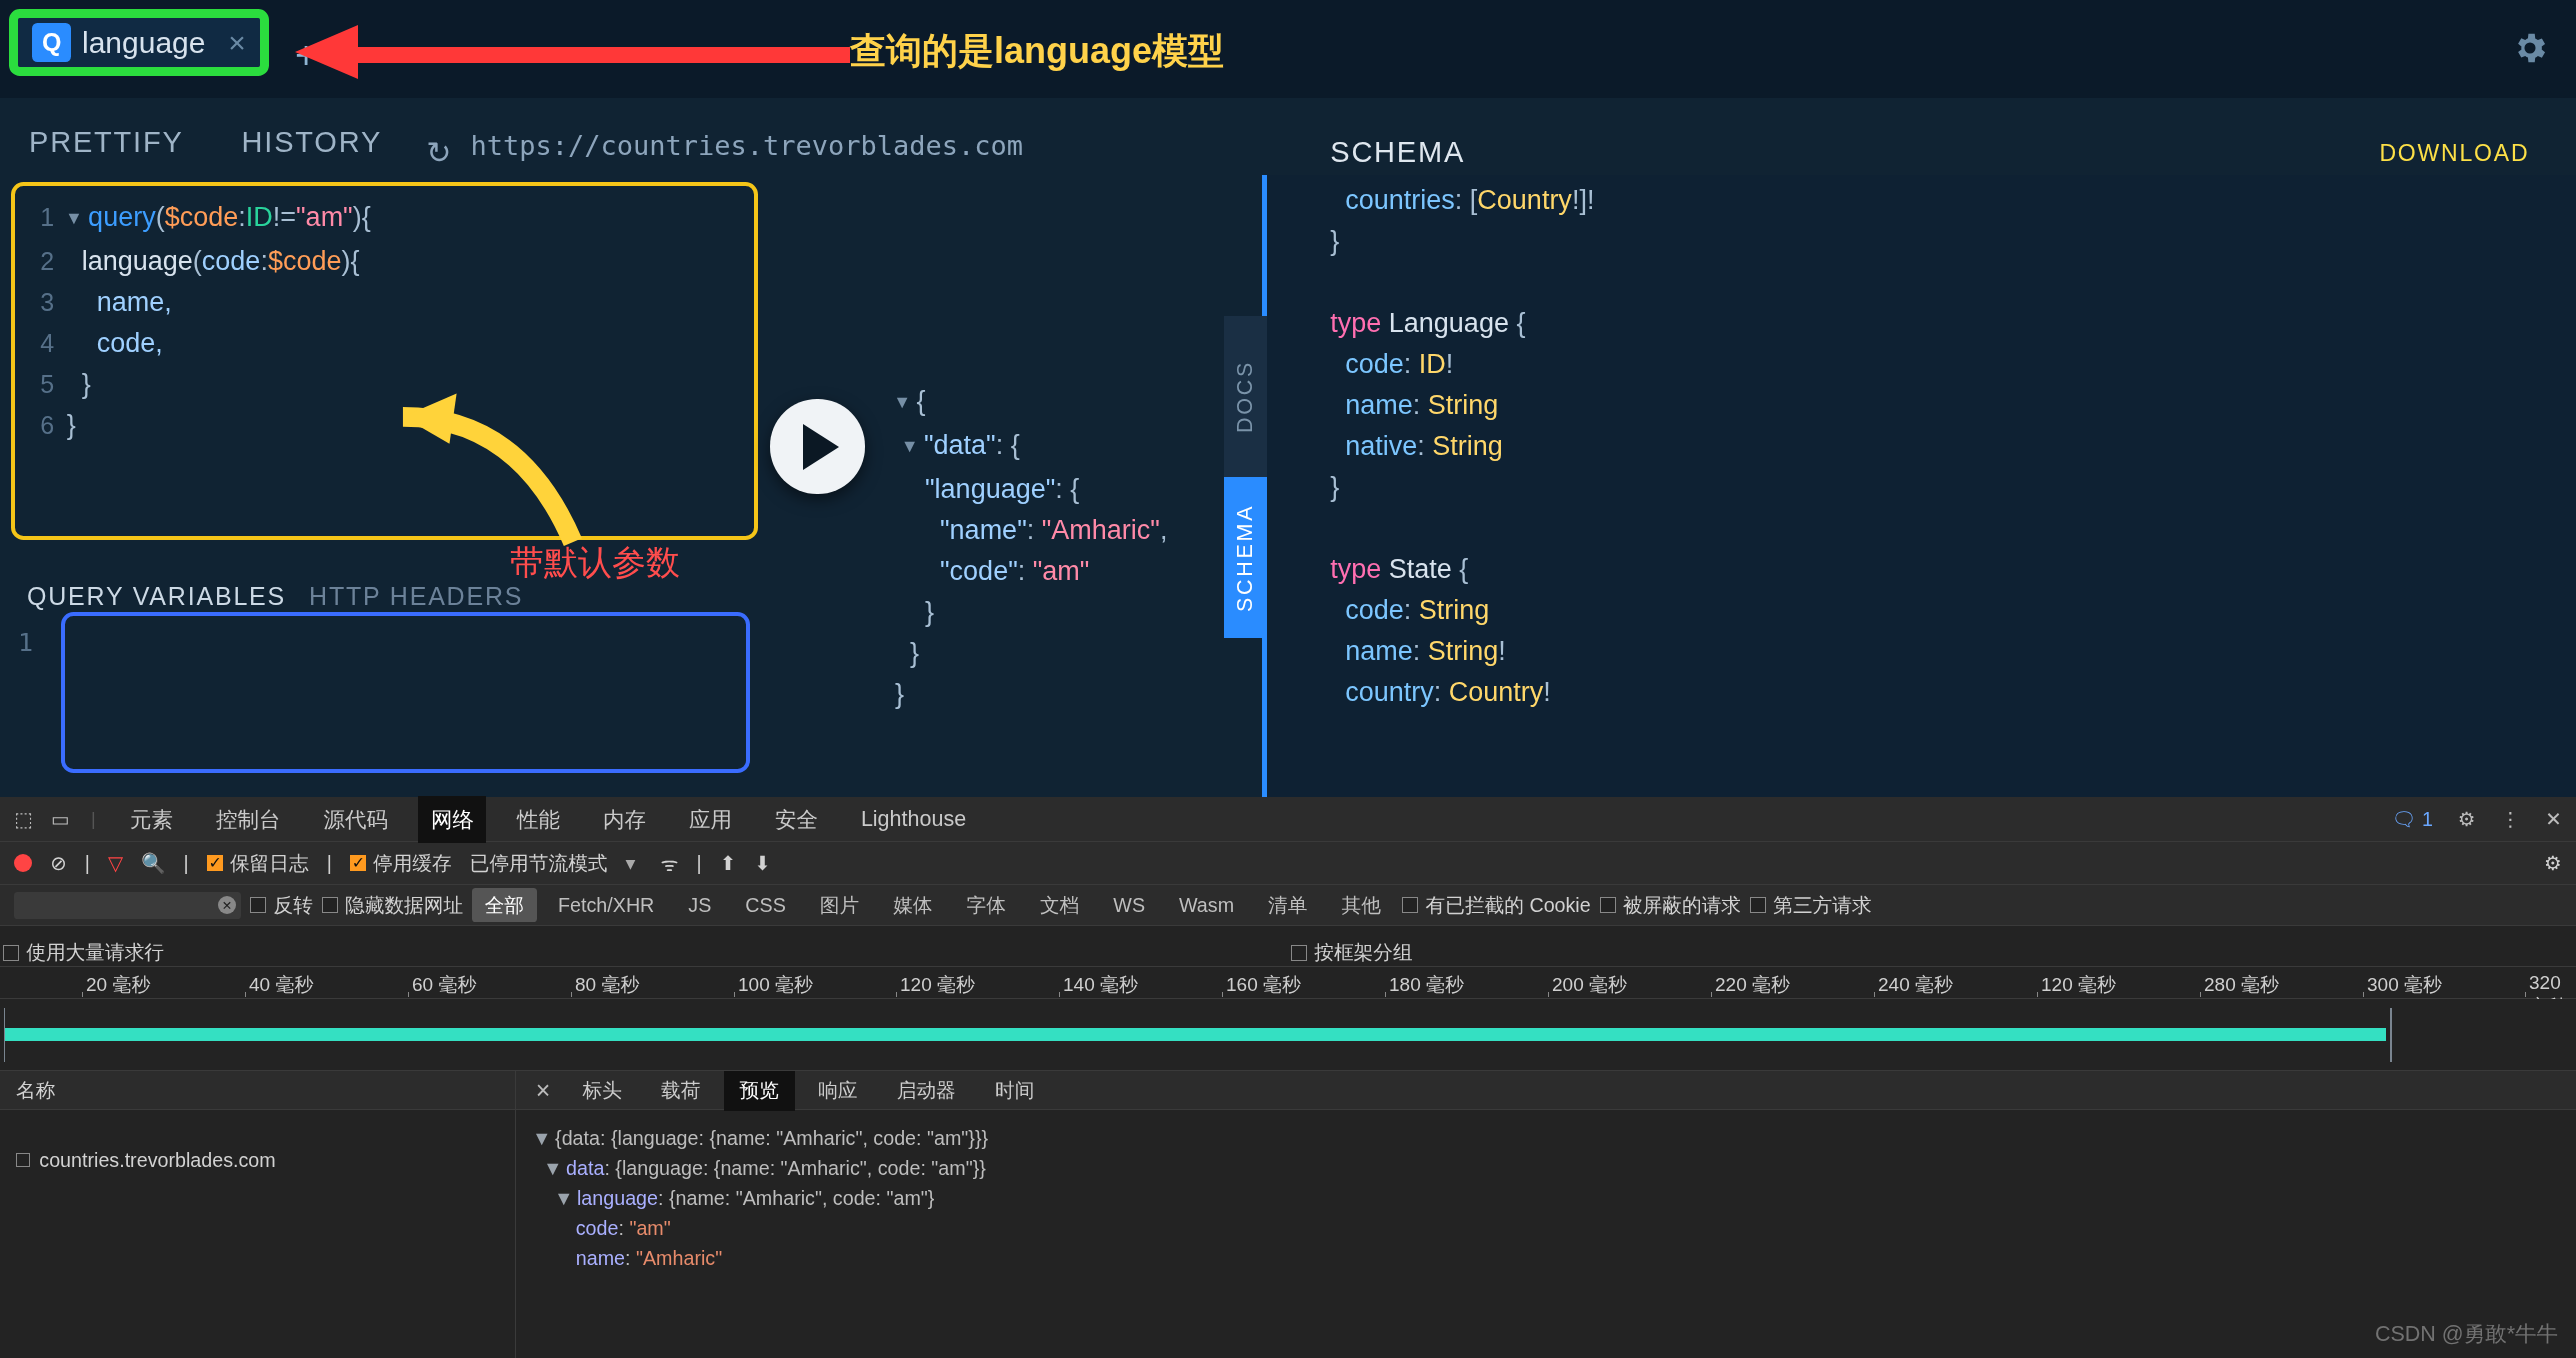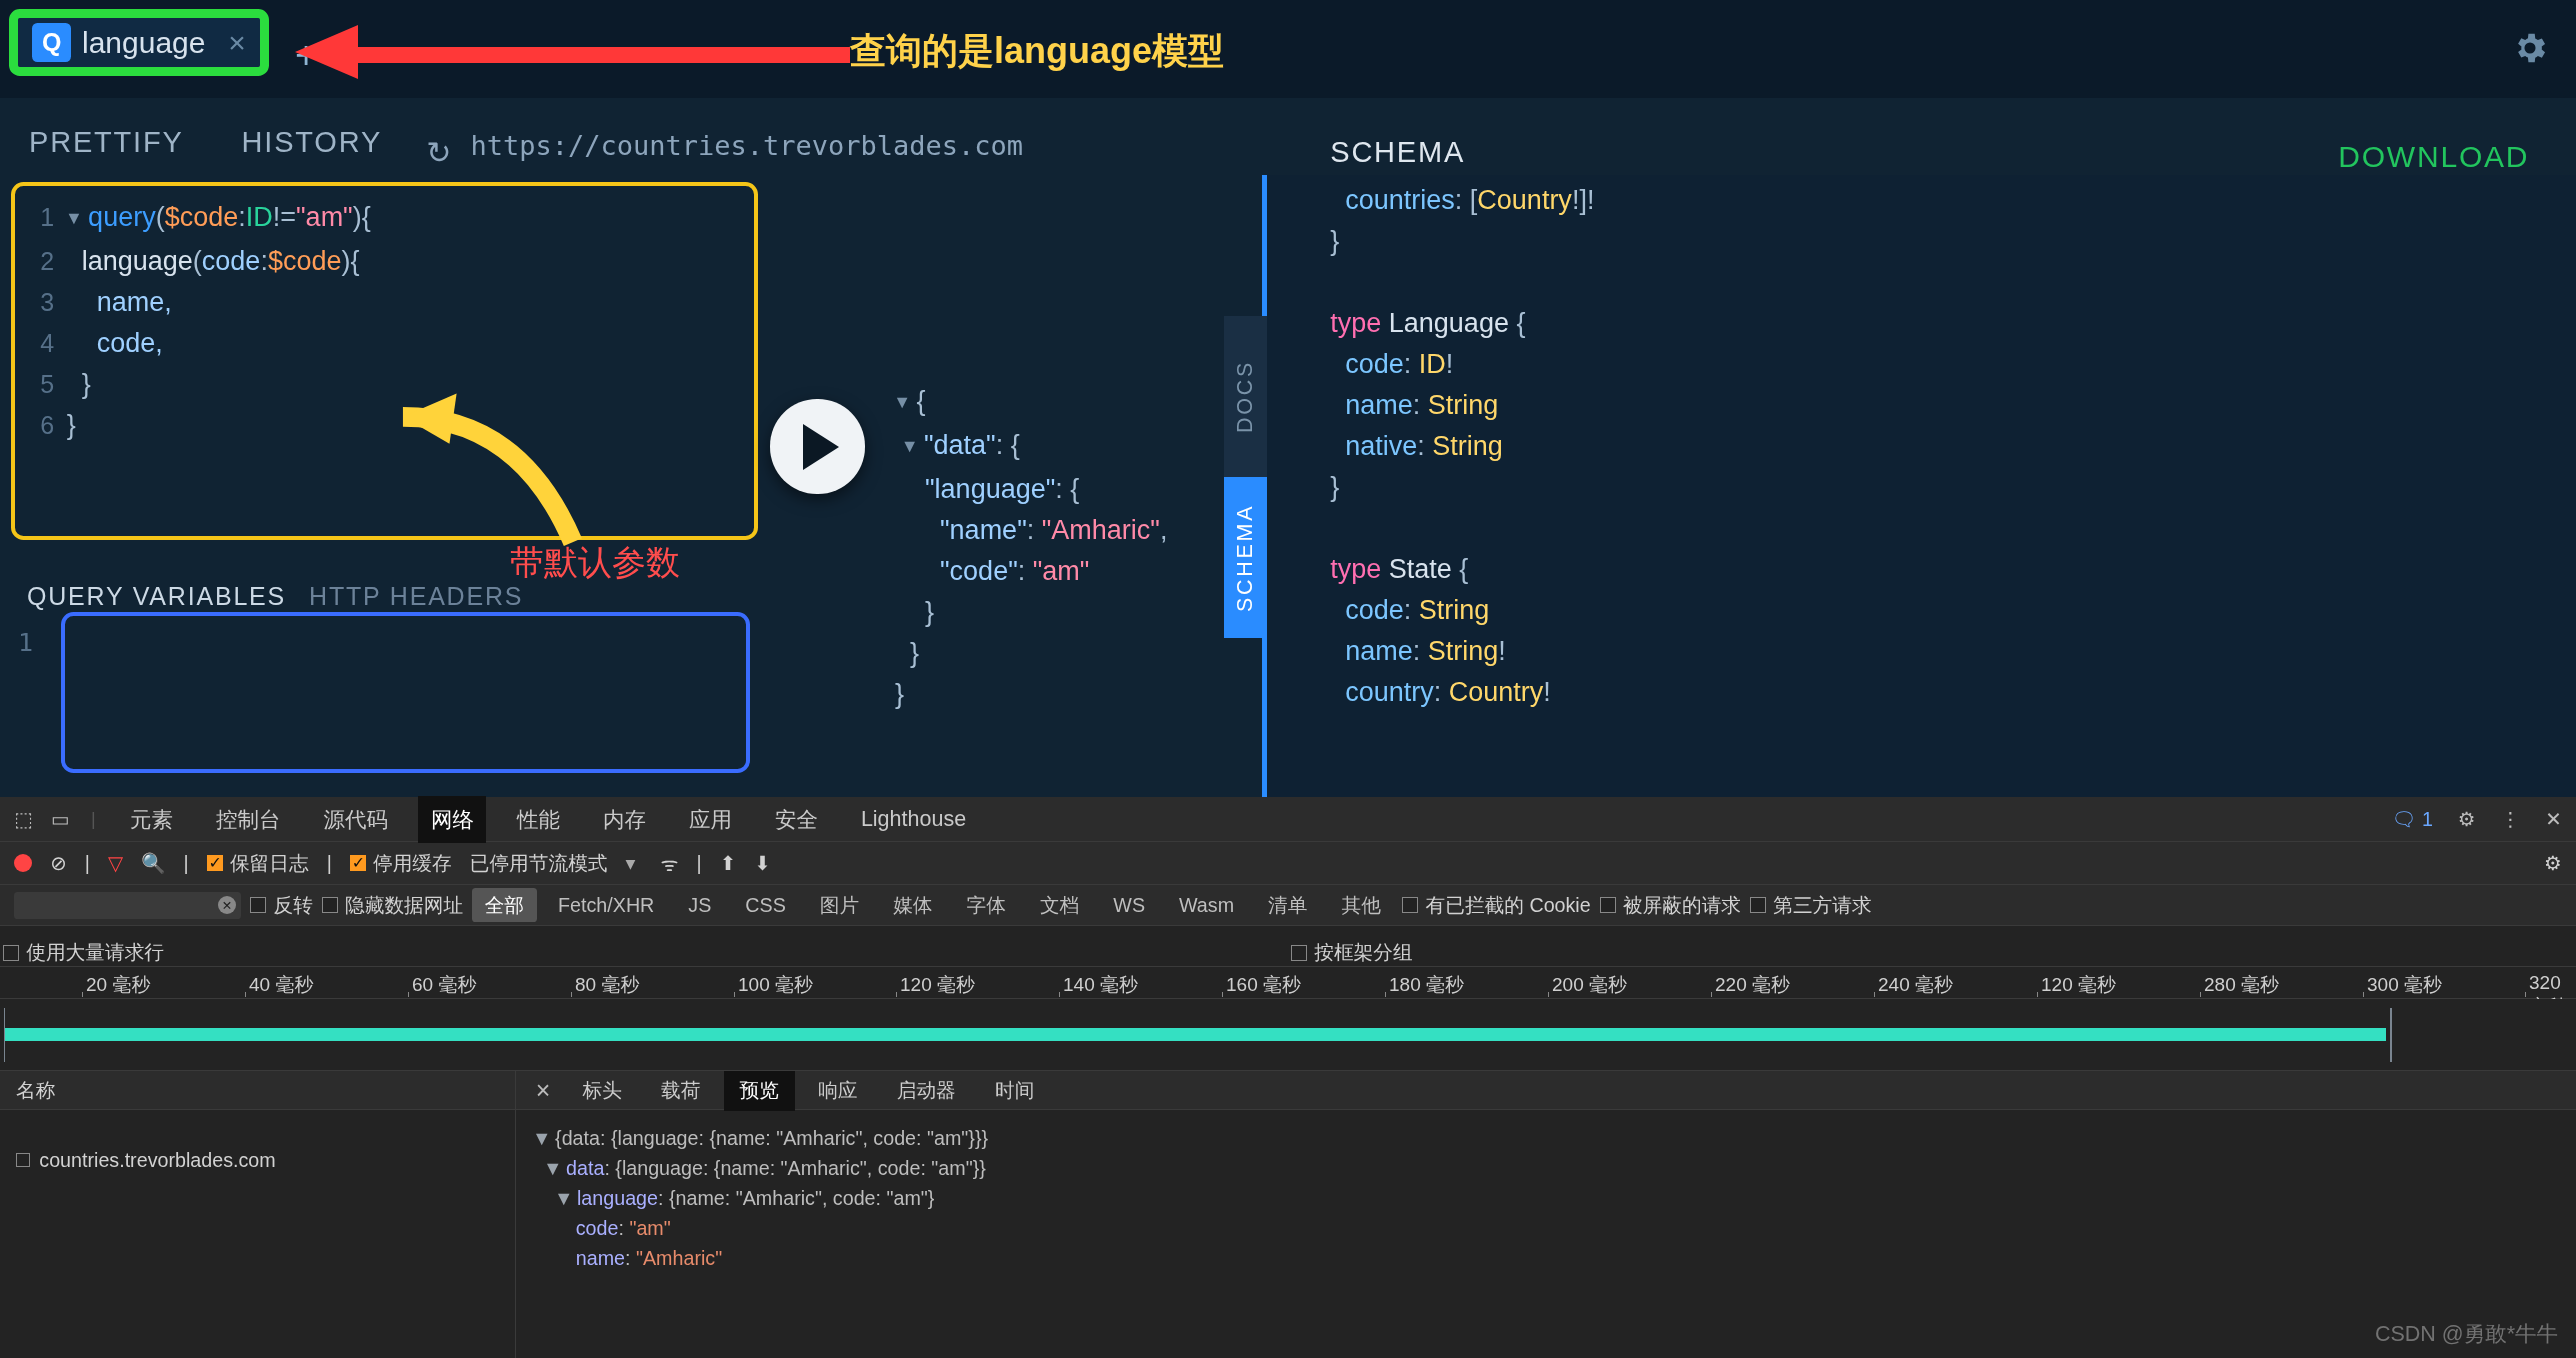--- a/index.html
+++ b/index.html
@@ -17,21 +17,21 @@
 .gear { position:absolute; right:27px; top:29px; color:#6a8aa5; }
 .arrow-red { position:absolute; left:295px; top:34px; width:555px; height:36px; }
 .arrow-red .shaft { position:absolute; left:54px; top:12.5px; width:501px; height:16px; background:#ff3838; }
 .arrow-red .head { position:absolute; left:0; top:-9px; width:0; height:0; border-right:63px solid #ff3838; border-top:27px solid transparent; border-bottom:27px solid transparent; }
 .caption-yellow { position:absolute; left:850px; top:27px; color:#ffd24a; font-size:36px; font-weight:600; }
 
 .toolbar { position:absolute; left:0; top:107px; height:68px; display:flex; align-items:flex-end; gap:0; }
 .toolbar .btn { padding:16px 29px; color:#9fb4c7; font-size:29px; letter-spacing:1.8px; cursor:pointer; }
 .toolbar .reload { width:45px; height:45px; margin-left:5.4px; color:#8da5bc; display:flex; align-items:center; justify-content:center; font-size:30px; }
 .toolbar .url { color:#8da5bc; font-size:27px; padding:14.3px 9px; }
-.download { position:absolute; right:10.7px; top:122px; padding:18px 36px; color:#22c55e; font-size:30px; letter-spacing:1.8px; cursor:pointer; }
+.download { position:absolute; right:10.7px; top:122px; padding:18px 36px; color:#fde047; font-size:23px; letter-spacing:1.8px; cursor:pointer; }
 
 .body { position:absolute; left:0; top:175px; right:0; bottom:0; display:flex; }
 .pane-left { width:49%; position:relative; }
 .pane-right { flex:1; border-left:5.4px solid #2a8cff; position:relative; background:#0e2133; }
 .schema-title { position:absolute; left:63px; top:-39px; color:#dfe7ef; font-size:29px; letter-spacing:1.8px; }
 
 
 .editor { position:absolute; left:10.7px; top:7.2px; width:747px; height:358px; border:4.5px solid #f5c518; border-radius:12.5px; background:#102333; padding:10.7px 0 0 0; }
 .linecol { display:flex; }
 .gut { width:52px; text-align:right; color:#567089; font-size:25px; padding-right:12.5px; line-height:41px; }

